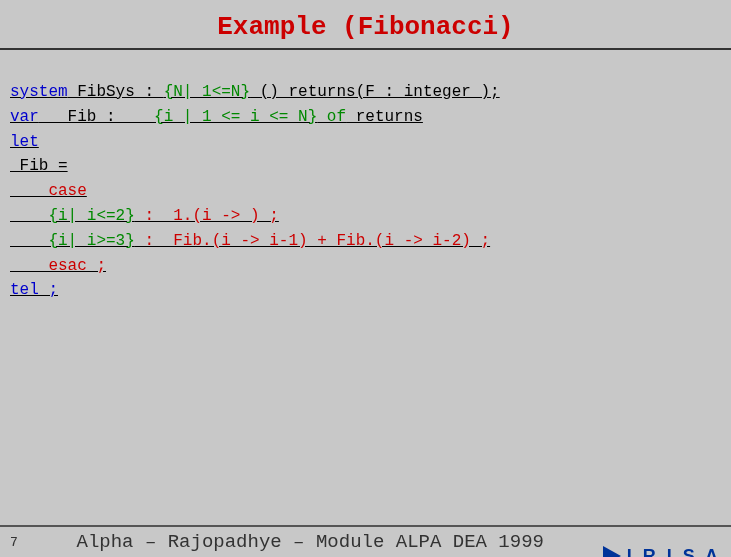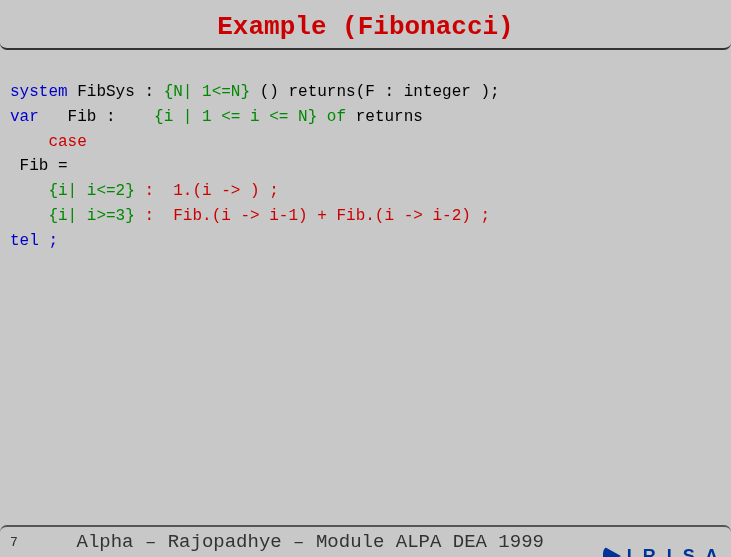--- a/index.html
+++ b/index.html
@@ -1,15 +1,15 @@
 <!DOCTYPE html>
 <html><head>
   <meta charset="utf-8">
   <style>
-    * { margin: 0; padding: 0; box-sizing: border-box; border-radius: 7px; }
+    * { margin: 0; padding: 0; box-sizing: border-box; }
     body {
       width: 731px;
       height: 557px;
       background: #c8c8c8;
       font-family: 'Courier New', Courier, monospace;
       position: relative;
       overflow: hidden;
     }
 
     
@@ -24,20 +24,21 @@
       font-weight: bold;
       color: #cc0000;
       font-family: 'Courier New', Courier, monospace;
     }
 
     
     #code-area {
       padding: 30px 20px 10px 10px;
       font-size: 16px;
       line-height: 1.55;
+      text-decoration: underline;
     }
 
     .line {
       display: block;
       white-space: pre;
     }
 
     
     .kw-blue { color: #0000cc; }       
     .kw-green { color: #008800; }      
@@ -100,29 +101,31 @@
 <div id="title-area">
   <span id="title-text">Example (Fibonacci)</span>
 </div>
 
 <div id="code-area">
 
   <span class="line"><span class="kw-blue">system</span><span class="plain"> FibSys : </span><span class="kw-green">{N| 1&lt;=N}</span><span class="plain"> () returns(F : integer );</span></span>
 
   <span class="line"><span class="kw-blue">var</span><span class="plain">   Fib :    </span><span class="kw-green">{i | 1 &lt;= i &lt;= N}</span><span class="kw-green"> of</span><span class="plain"> returns</span></span>
 
+  <span class="line"><span class="kw-blue">let</span></span>
+
+  <span class="line"><span class="plain"> Fib =</span></span>
 
   <span class="line"><span class="kw-red">    case</span></span>
-
-  <span class="line"><span class="plain"> Fib =</span></span>
 
   <span class="line"><span class="kw-green">    {i| i&lt;=2}</span><span class="kw-red"> :  1.(i -&gt; ) ;</span></span>
 
   <span class="line"><span class="kw-green">    {i| i&gt;=3}</span><span class="kw-red"> :  Fib.(i -&gt; i-1) + Fib.(i -&gt; i-2) ;</span></span>
 
+  <span class="line"><span class="kw-red">    esac ;</span></span>
 
 
   <span class="line"><span class="kw-blue">tel ;</span></span>
 
 </div>
 
 <div id="footer">
   <span id="footer-page">7</span>
   <span id="footer-center">Alpha – Rajopadhye – Module ALPA DEA 1999</span>
   <div id="footer-logo">

